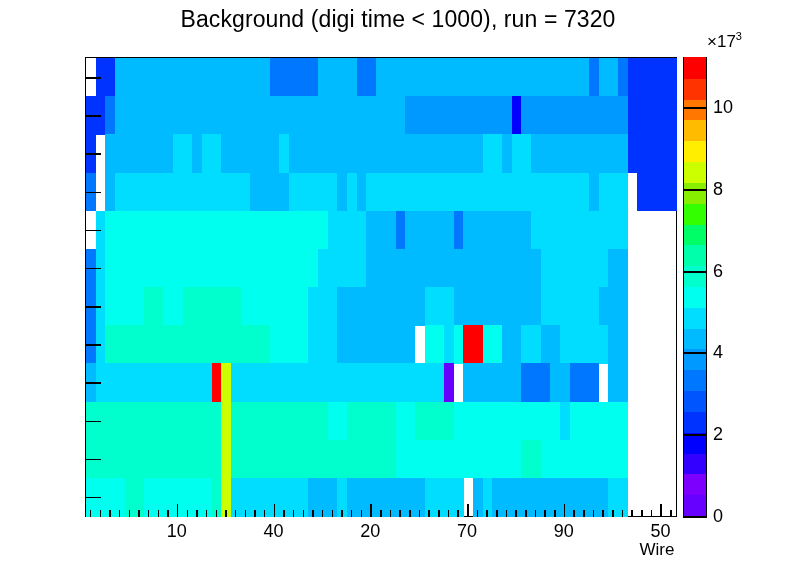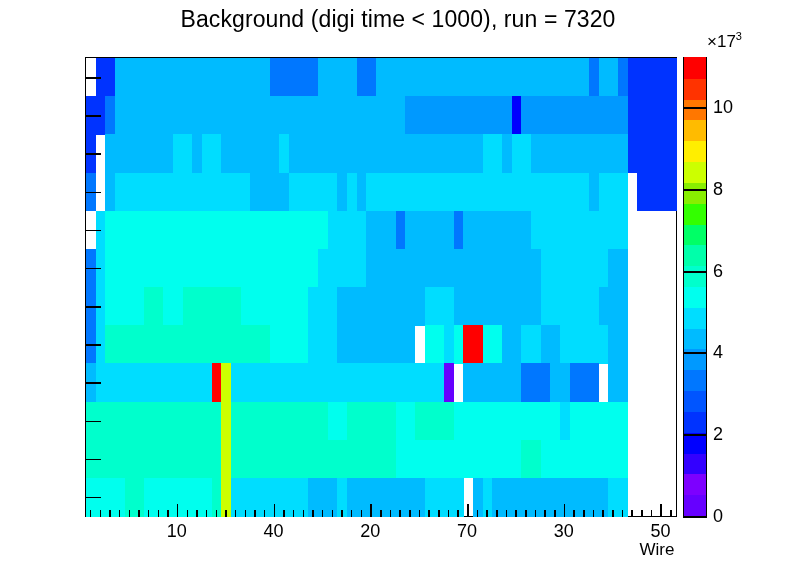--- a/index.html
+++ b/index.html
@@ -730,21 +730,21 @@
         <div style="left: 522.295px; top: 419.833px; width: 10.2721px; height: 38.7667px; background: rgb(0, 221, 255);"></div>
         <div style="left: 531.967px; top: 419.833px; width: 10.2721px; height: 38.7667px; background: rgb(0, 221, 255);"></div>
       </div>
   </div>
 
   <div id="xlabels">
       <div class="xlab" style="left: 91.8852px; top: 0px;">10</div>
       <div class="xlab" style="left: 188.607px; top: 0px;">40</div>
       <div class="xlab" style="left: 285.328px; top: 0px;">20</div>
       <div class="xlab" style="left: 382.049px; top: 0px;">70</div>
-      <div class="xlab" style="left: 478.77px; top: 0px;">30</div>
+      <div class="xlab" style="left: 478.77px; top: 0px;">90</div>
       <div class="xlab" style="left: 575.492px; top: 0px;">50</div>
     </div>
   <div id="xtitle">Wire</div>
 
   <div id="palette">
       <div style="bottom: 0px; height: 21.4182px; background: rgb(102, 0, 255);"></div>
       <div style="bottom: 20.8182px; height: 21.4182px; background: rgb(125, 0, 255);"></div>
       <div style="bottom: 41.6364px; height: 21.4182px; background: rgb(51, 0, 255);"></div>
       <div style="bottom: 62.4545px; height: 21.4182px; background: rgb(0, 0, 255);"></div>
       <div style="bottom: 83.2727px; height: 21.4182px; background: rgb(0, 51, 255);"></div>

